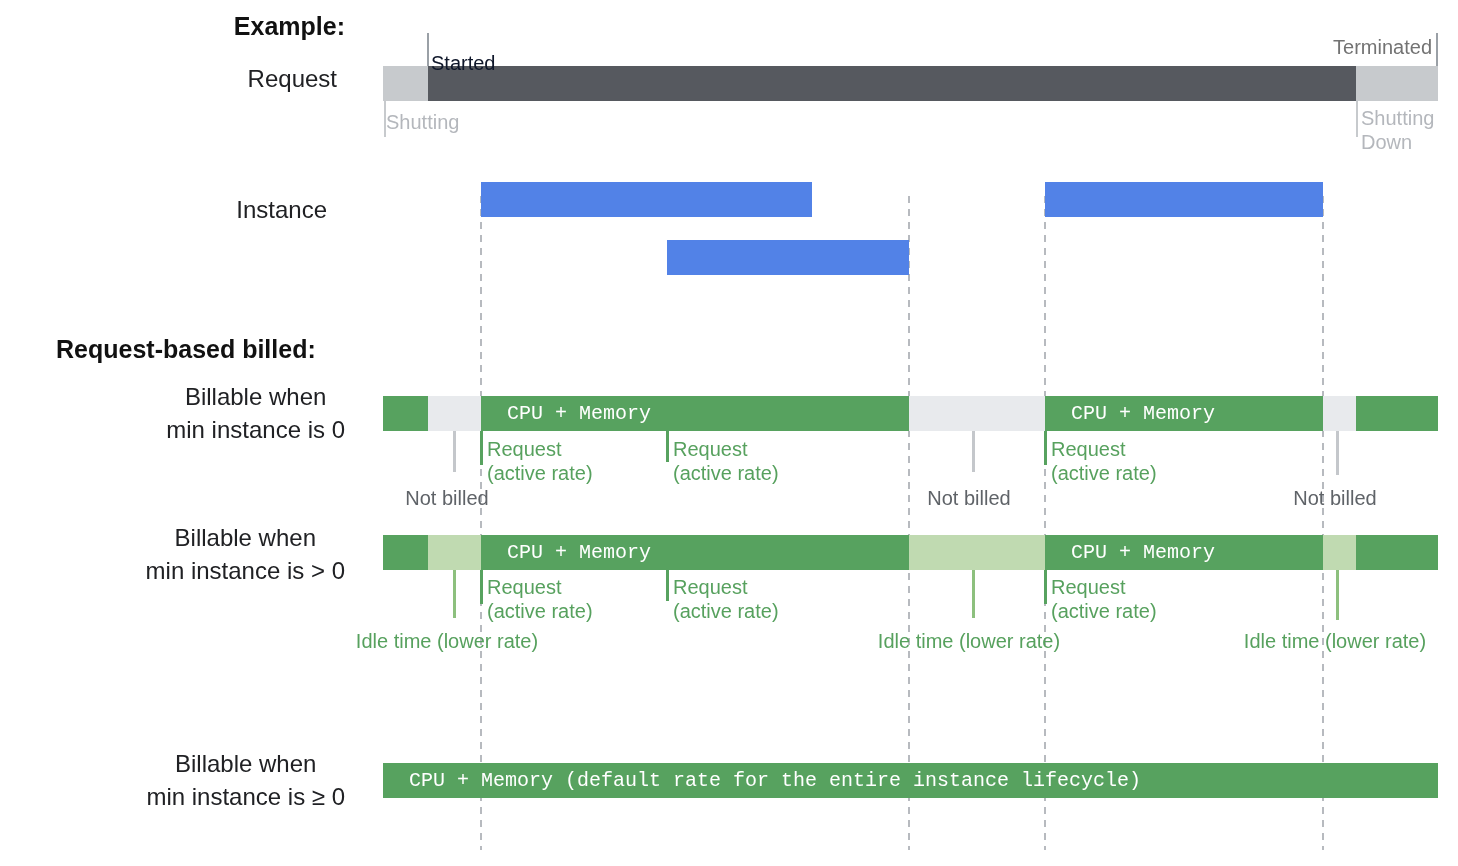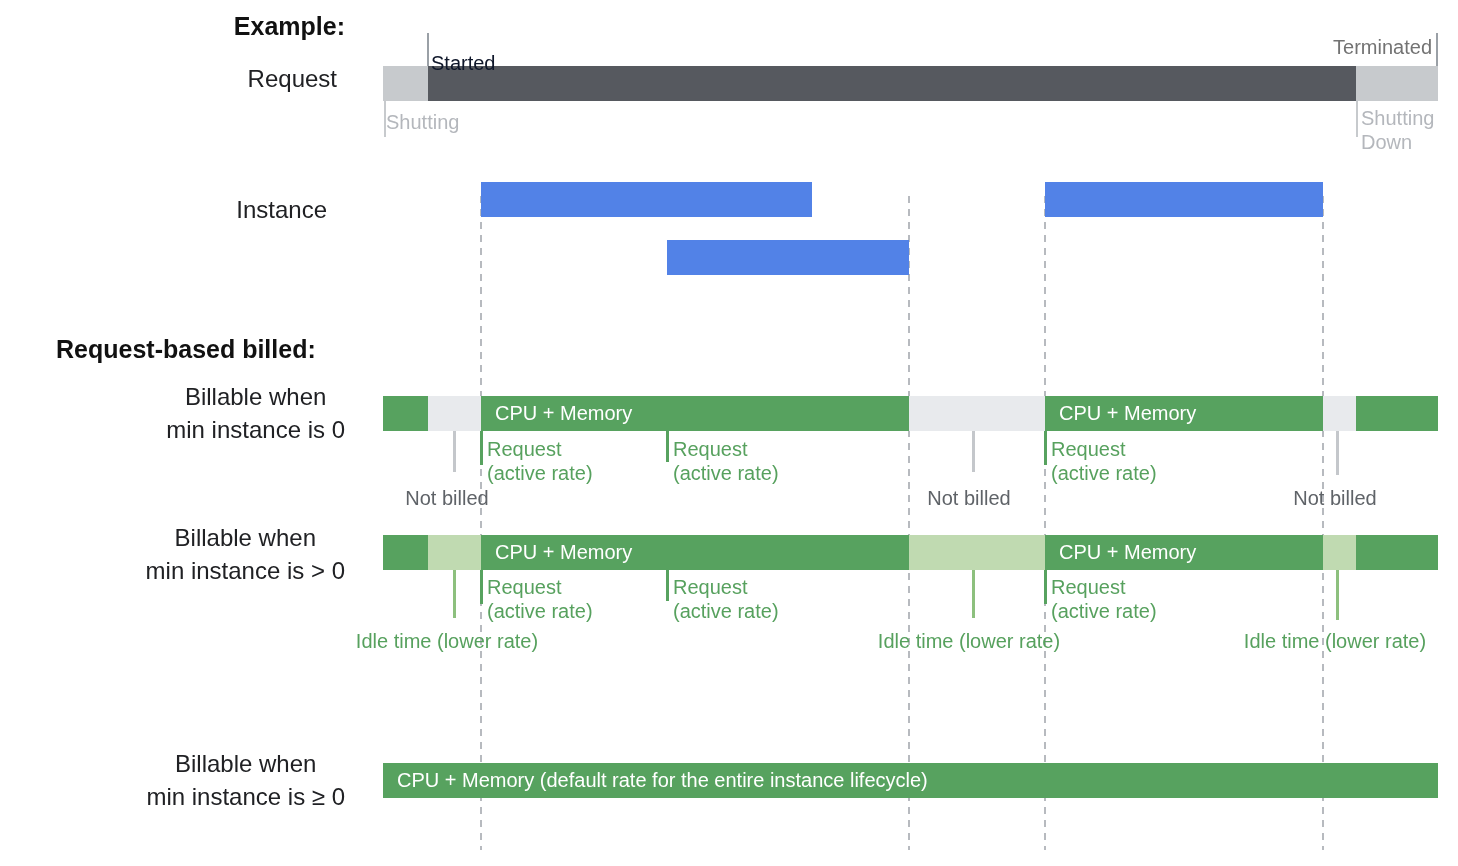--- a/index.html
+++ b/index.html
@@ -7,21 +7,21 @@
     position:relative;width:1458px;height:866px;background:#ffffff;overflow:hidden;
     font-family:"Liberation Sans","DejaVu Sans",sans-serif;
   }
   .side-label{
     position:absolute;font-size:24px;color:#202124;text-align:center;
     line-height:33px;white-space:pre-line;z-index:3;
   }
   .header{font-weight:bold;font-size:25px;color:#111;line-height:29px;}
   .dash{position:absolute;width:2px;z-index:0;}
   .bar{position:absolute;z-index:2;display:flex;align-items:center;color:#fff;font-size:20px;white-space:nowrap;}
-  .bar-label{padding-left:14px;}
+  .bar-label{padding-left:26px;font-family:Liberation Mono, monospace;}
   .tick{position:absolute;z-index:1;}
   .note{position:absolute;font-size:20px;line-height:24px;white-space:pre-line;z-index:3;}
 </style>
 </head>
 <body>
 
 <div id="canvas">
   <div class="side-label header" style="right:1113px;top:12px">Example:</div>
   <div class="side-label" style="right:1121px;top:62px">Request</div>
   <div class="side-label" style="right:1131px;top:193px">Instance</div>

